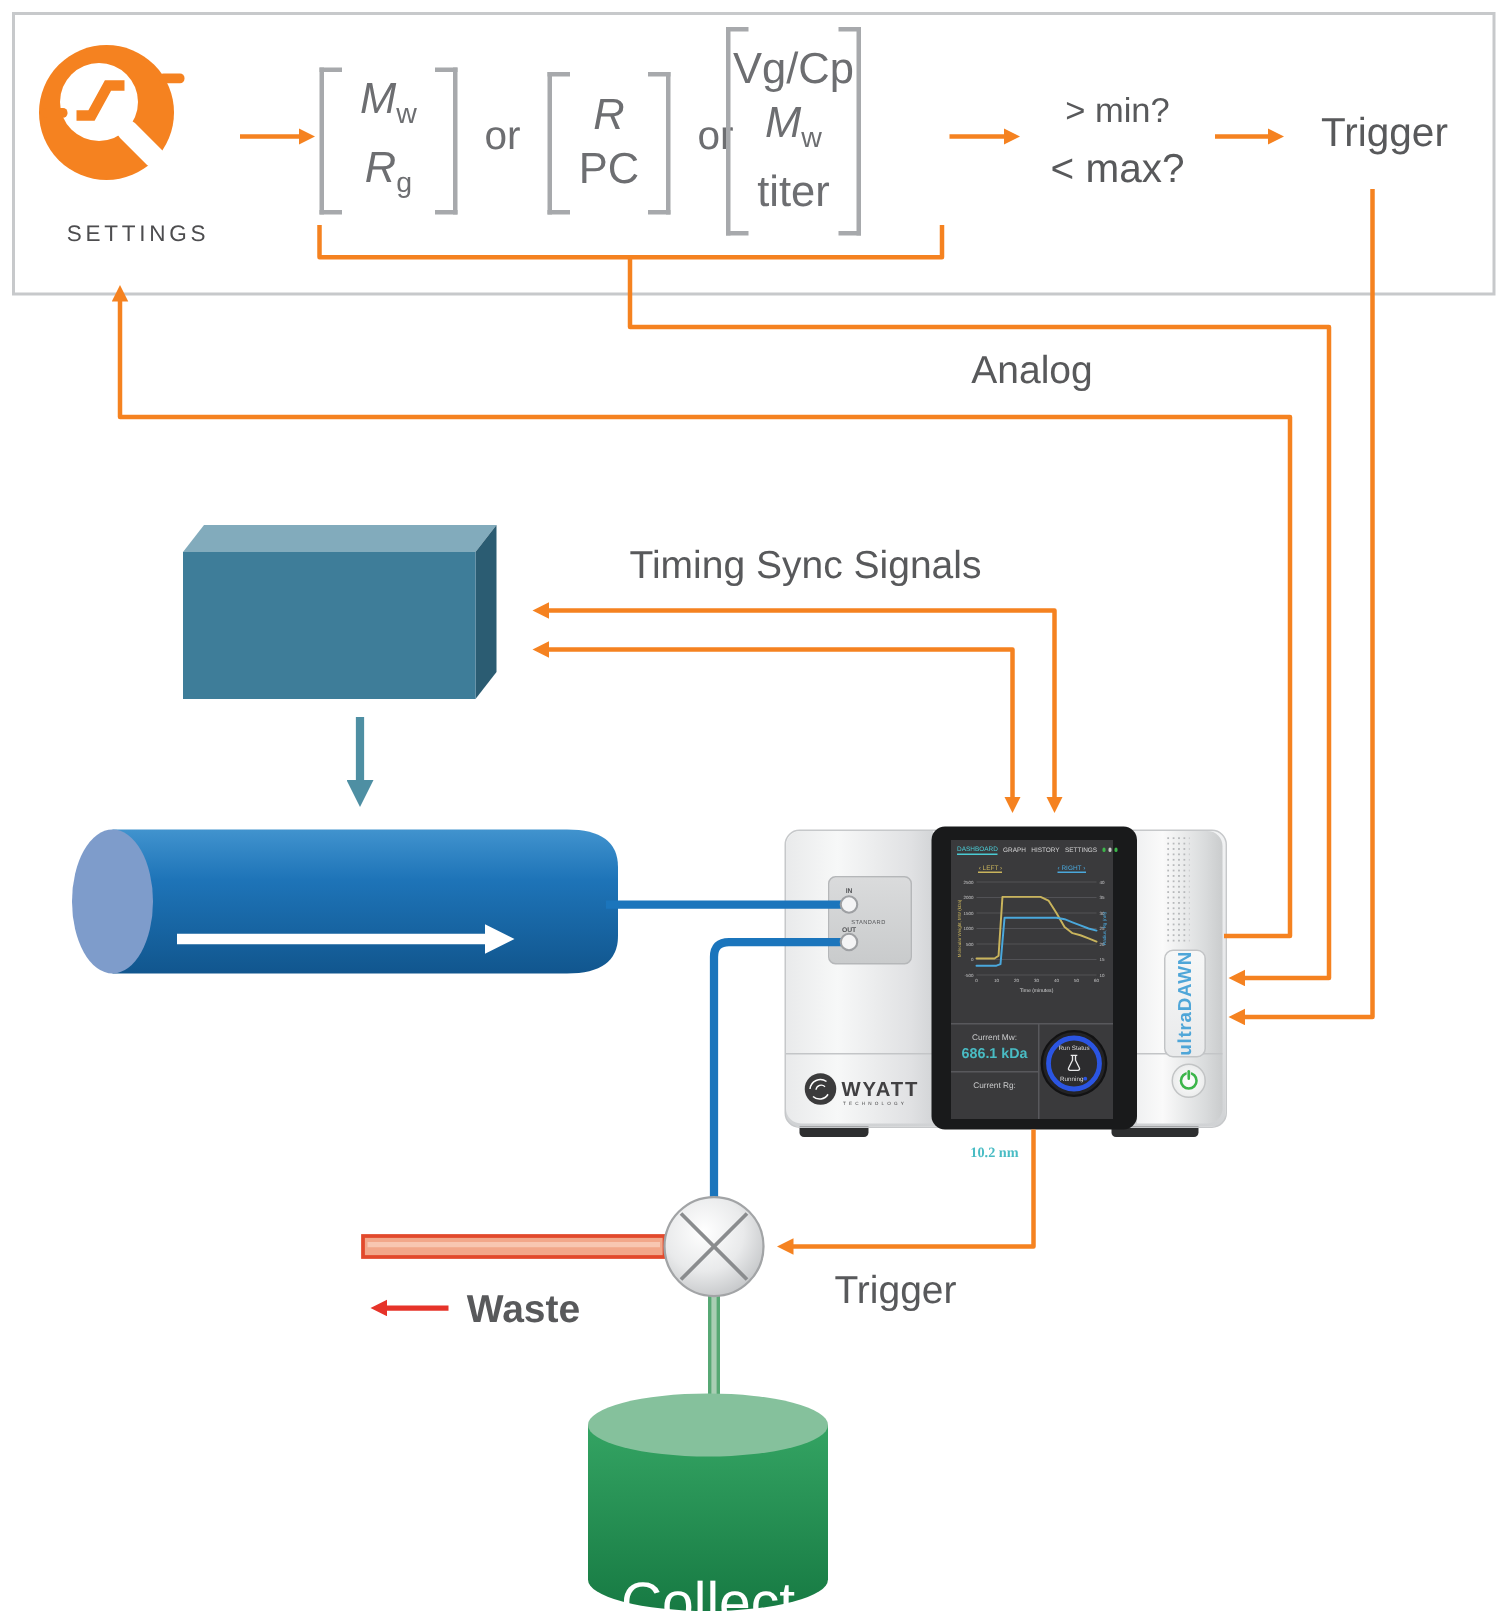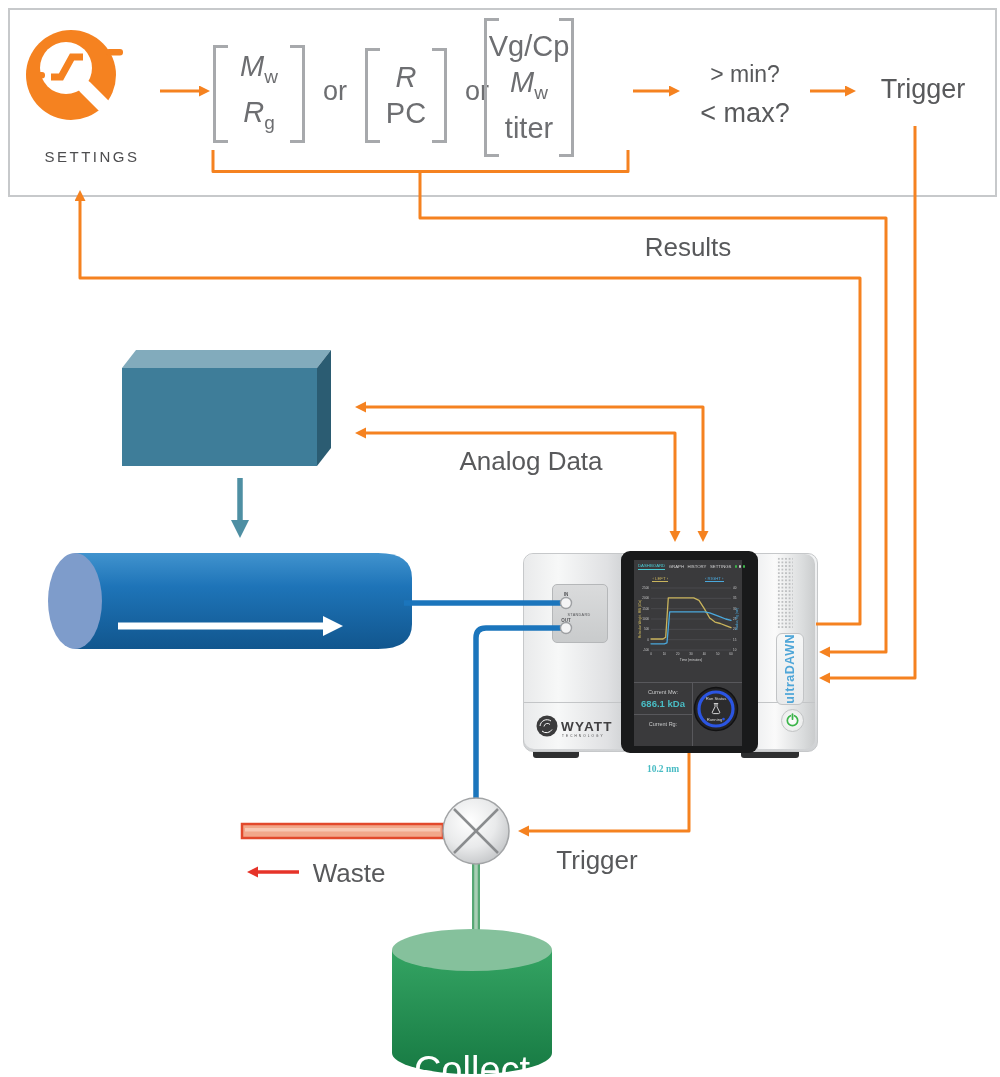--- a/index.html
+++ b/index.html
@@ -29,21 +29,21 @@
   #or2{left:477px;top:91px;font-size:27px;color:#6D6E71;}
   #cond1{left:745px;top:74px;font-size:23px;}
   #cond2{left:745px;top:113px;font-size:27px;}
   #trigger-top{left:923px;top:89px;font-size:27px;}
   
   #results-lbl{left:688px;top:247px;}
   #mals-lbl{left:385px;top:308px;}
   #timing-lbl{left:537px;top:377px;}
   #analog-lbl{left:531px;top:461px;}
   #valve-trigger-lbl{left:597px;top:860px;}
-  #waste-lbl{left:349px;top:873px;}
+  #waste-lbl{left:349px;top:873px;font-weight:bold;}
   
   #pc-text{left:219px;top:417px;font-size:27px;color:#fff;text-align:center;line-height:31px;}
   #mpf-lbl{left:243px;top:590px;font-size:30px;color:#fff;}
   #collect-lbl{left:472px;top:1070px;font-size:38px;color:#fff;}
   
   #net{left:0;top:0;z-index:5;pointer-events:none;}
   
   .inst{z-index:4;}
   #inst-body{left:523px;top:553px;width:293px;height:197px;border-radius:10px;
     background:linear-gradient(180deg,#f2f3f4,#e4e5e7 60%,#d0d2d4);border:1px solid #c6c8ca;}
@@ -137,22 +137,22 @@
         <div class="bk-item"><span>Vg/Cp</span></div>
         <div class="bk-item"><span class="it">M</span><sub>w</sub></div>
         <div class="bk-item"><span>titer</span></div>
       </div>
   </div>
 
   <div class="lbl" id="cond1">&gt; min?</div>
   <div class="lbl" id="cond2">&lt; max?</div>
   <div class="lbl" id="trigger-top">Trigger</div>
 
-  <div class="lbl" id="results-lbl">Results</div>
-  <div class="lbl" id="analog-lbl">Analog Data</div>
+  <div class="lbl" id="results-lbl">Analog</div>
+  <div class="lbl" id="timing-lbl">Timing Sync Signals</div>
   <div class="lbl" id="valve-trigger-lbl">Trigger</div>
   <div class="lbl" id="waste-lbl">Waste</div>
 
   <div class="abs inst" id="inst-body"></div>
   <div class="abs inst" id="inst-left"></div>
   <div class="abs inst" id="inst-right"></div>
   <div class="seam" id="seam-l"></div>
   <div class="seam" id="seam-r"></div>
   <div class="foot" id="foot-l"></div>
   <div class="foot" id="foot-r"></div>

